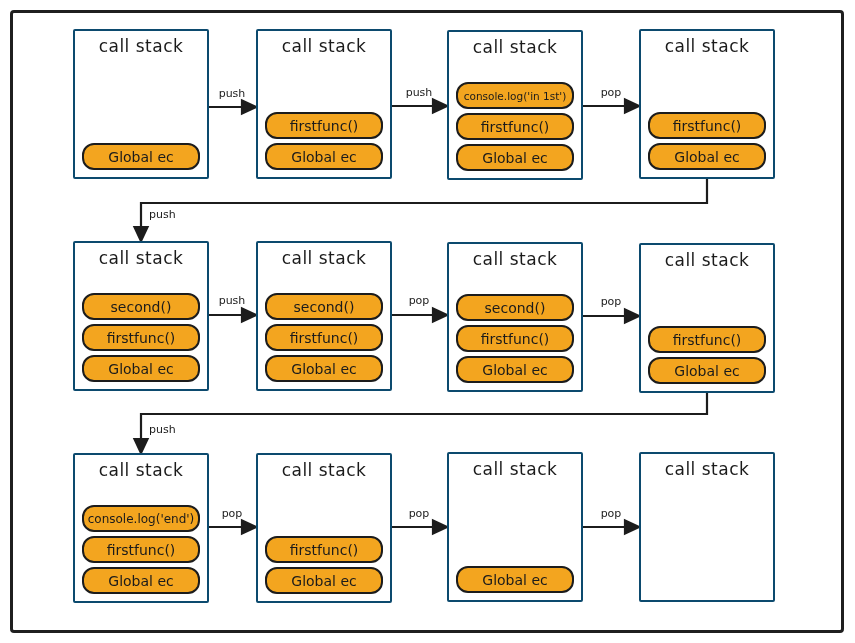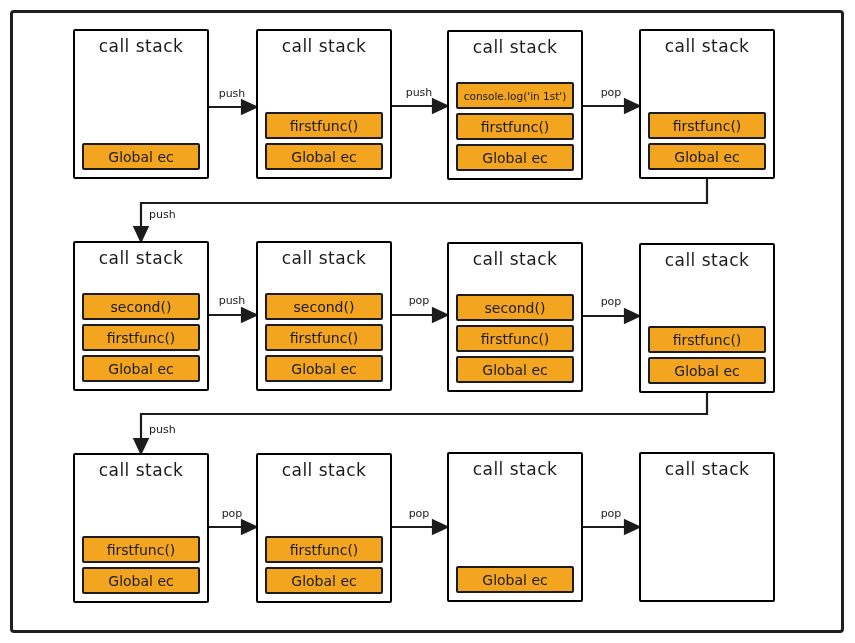--- a/index.html
+++ b/index.html
@@ -8,33 +8,33 @@
     font-family:"DejaVu Sans","Liberation Sans",sans-serif;
     color:#1b1b1b;
   }
   .canvas{position:absolute;left:0;top:0;width:855px;height:643px;}
   .outer-frame{
     position:absolute;left:10px;top:10px;width:828px;height:617px;
     border:3px solid #1f1f1f;border-radius:4px;background:#ffffff;
   }
   .box{
     position:absolute;width:132px;height:146px;background:#ffffff;
-    border:2px solid #000000;border-radius:2px;
+    border:2px solid #0c4a6e;border-radius:2px;
   }
   .box-title{
     position:absolute;top:5px;left:0;right:0;text-align:center;
     font-size:17px;letter-spacing:0.5px;white-space:nowrap;
   }
   .frames{
     position:absolute;left:7px;right:7px;bottom:7px;
     display:flex;flex-direction:column;gap:4px;
   }
   .frame{
     height:23px;flex:0 0 23px;
-    background:#f3a51f;border:2px solid #1c1c1c;border-radius:2px;
+    background:#f3a51f;border:2px solid #1c1c1c;border-radius:12px;
     display:flex;align-items:center;justify-content:center;
     font-size:14px;white-space:nowrap;overflow:hidden;
   }
   .frame--long{font-size:10.5px;}
   .frame--med{font-size:12px;}
   .conn-label{
     position:absolute;width:50px;text-align:center;
     font-size:11px;line-height:18px;white-space:nowrap;
   }
   .conn-label--elbow{text-align:left;width:46px;}
@@ -154,20 +154,21 @@
     <div class="box-title">call stack</div>
     <div class="frames">
       <div class="frame">firstfunc()</div>
       <div class="frame">Global ec</div>
     </div>
   </div>
 
   <div class="box" style="left:73px;top:453px">
     <div class="box-title">call stack</div>
     <div class="frames">
+      <div class="frame frame--med">console.log('end')</div>
       <div class="frame">firstfunc()</div>
       <div class="frame">Global ec</div>
     </div>
   </div>
 
   <div class="box" style="left:256px;top:453px">
     <div class="box-title">call stack</div>
     <div class="frames">
       <div class="frame">firstfunc()</div>
       <div class="frame">Global ec</div>

